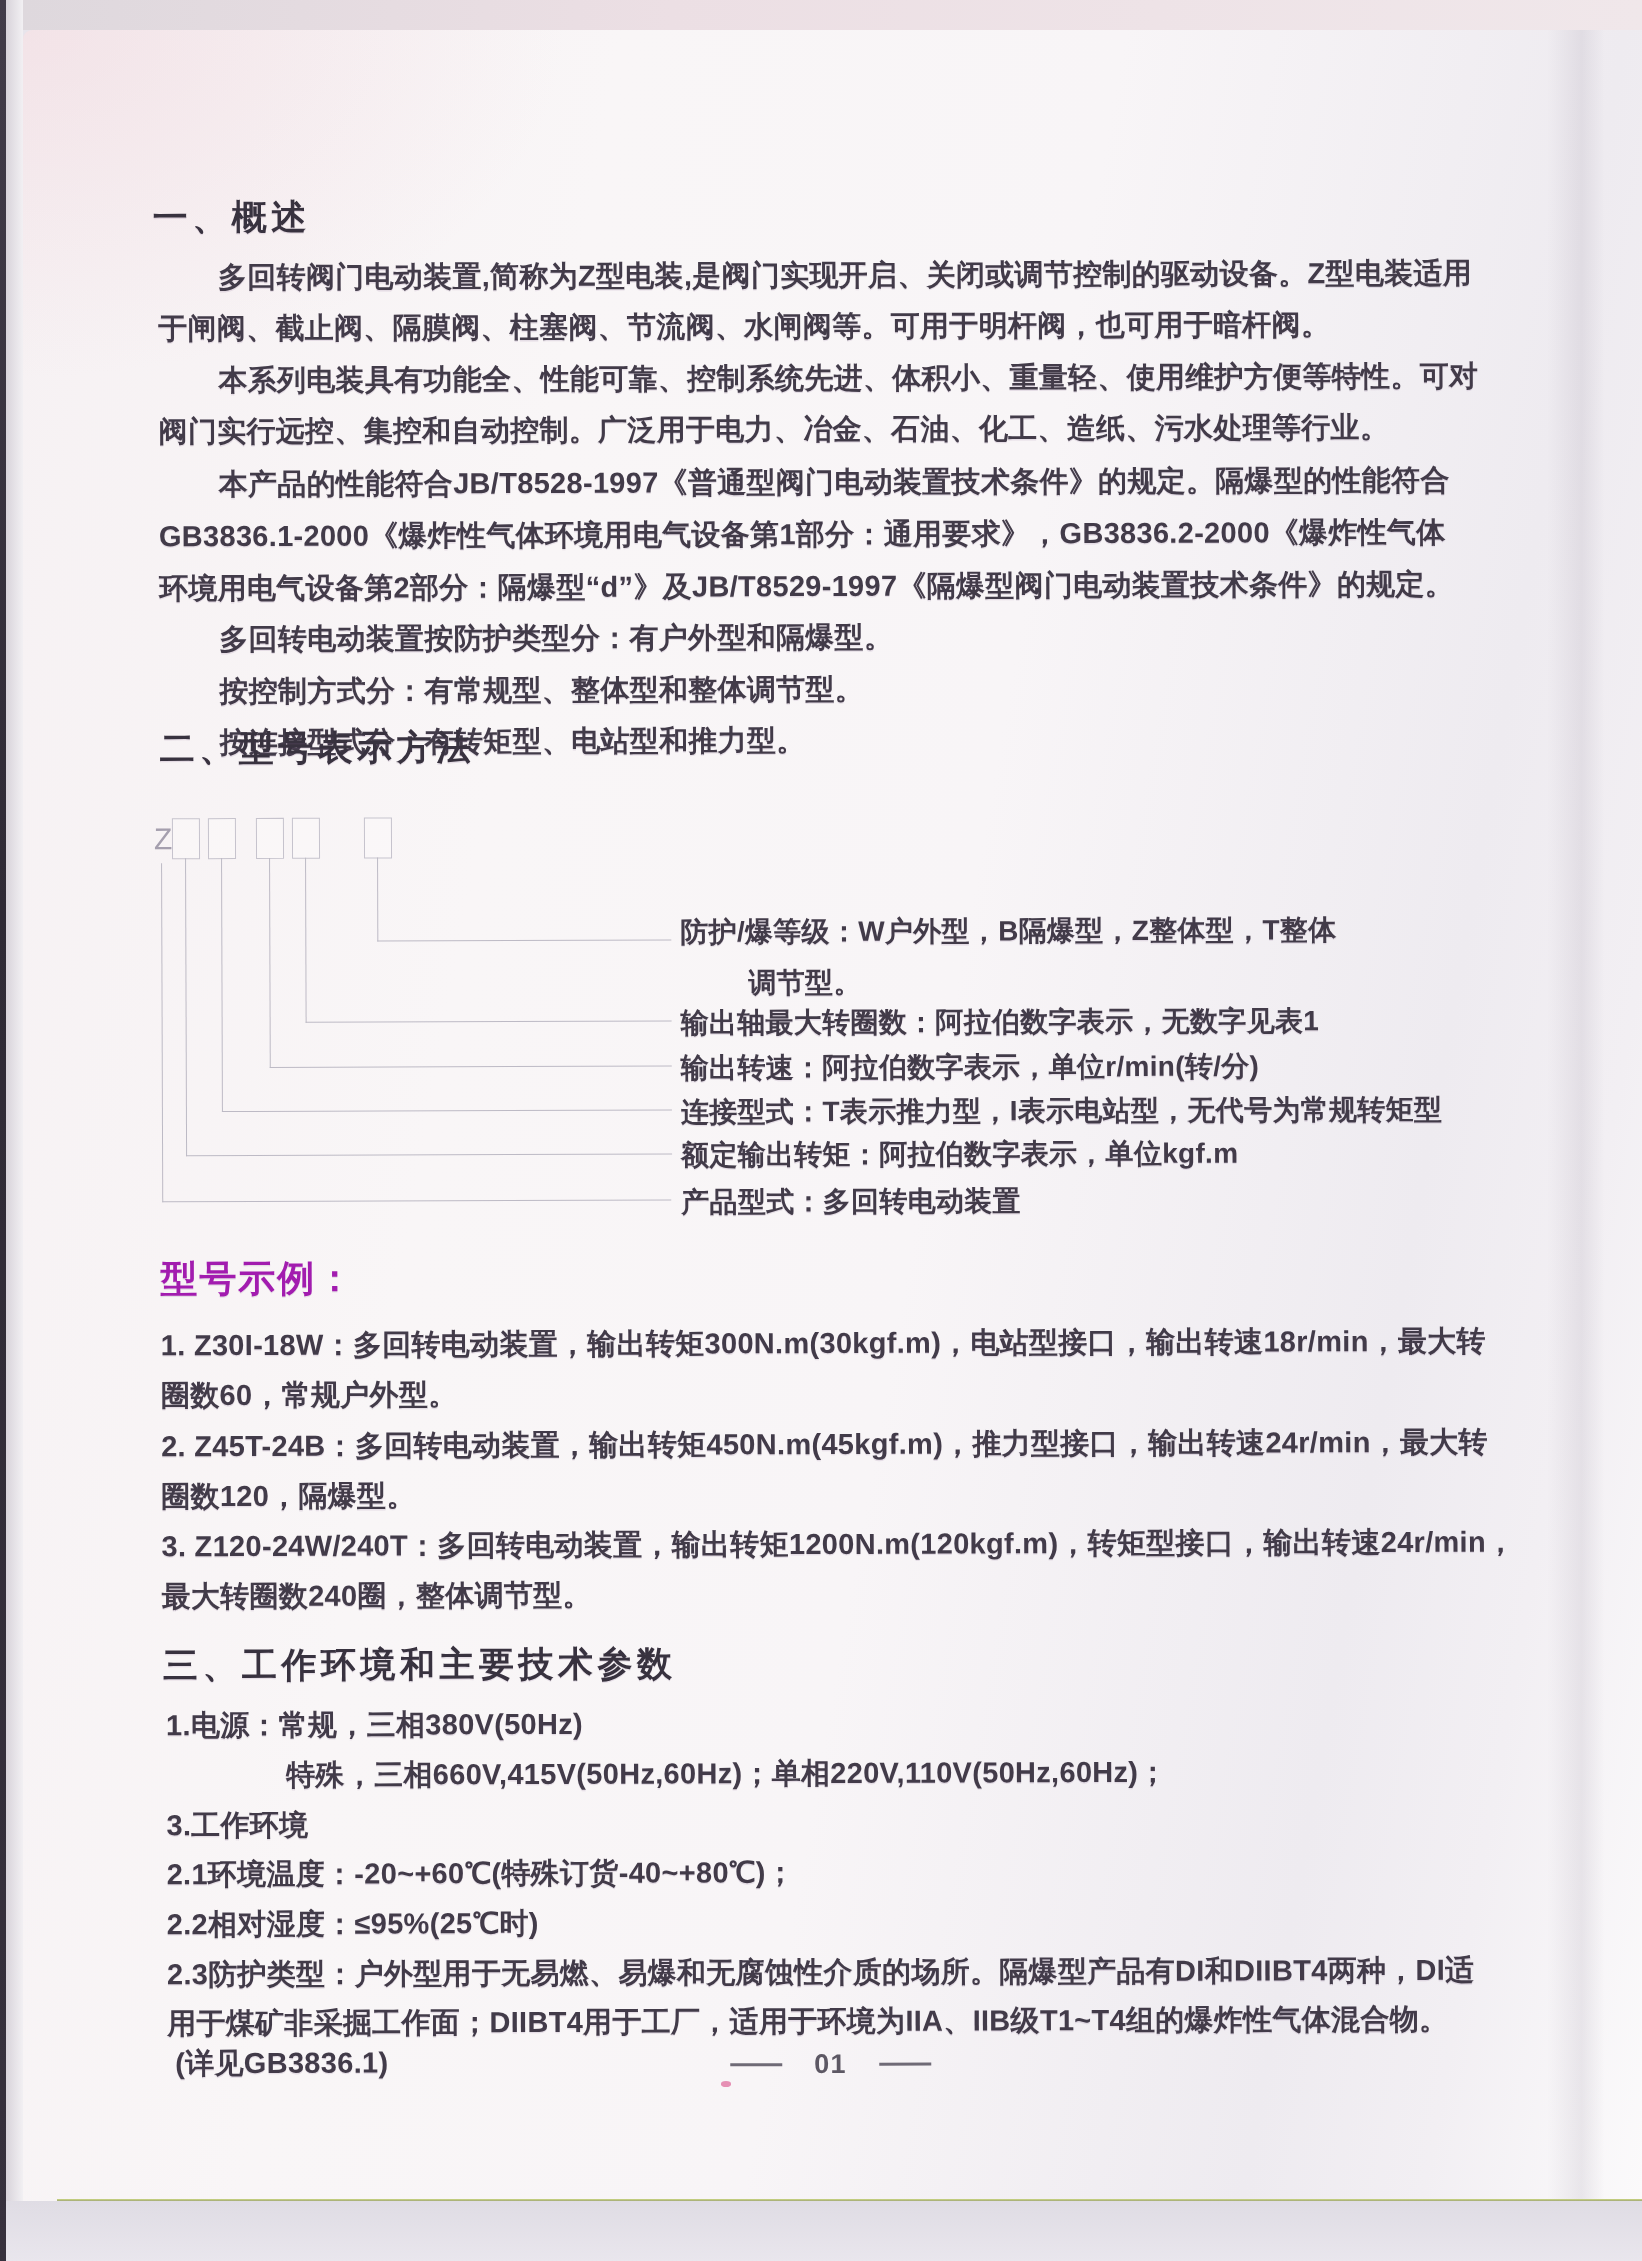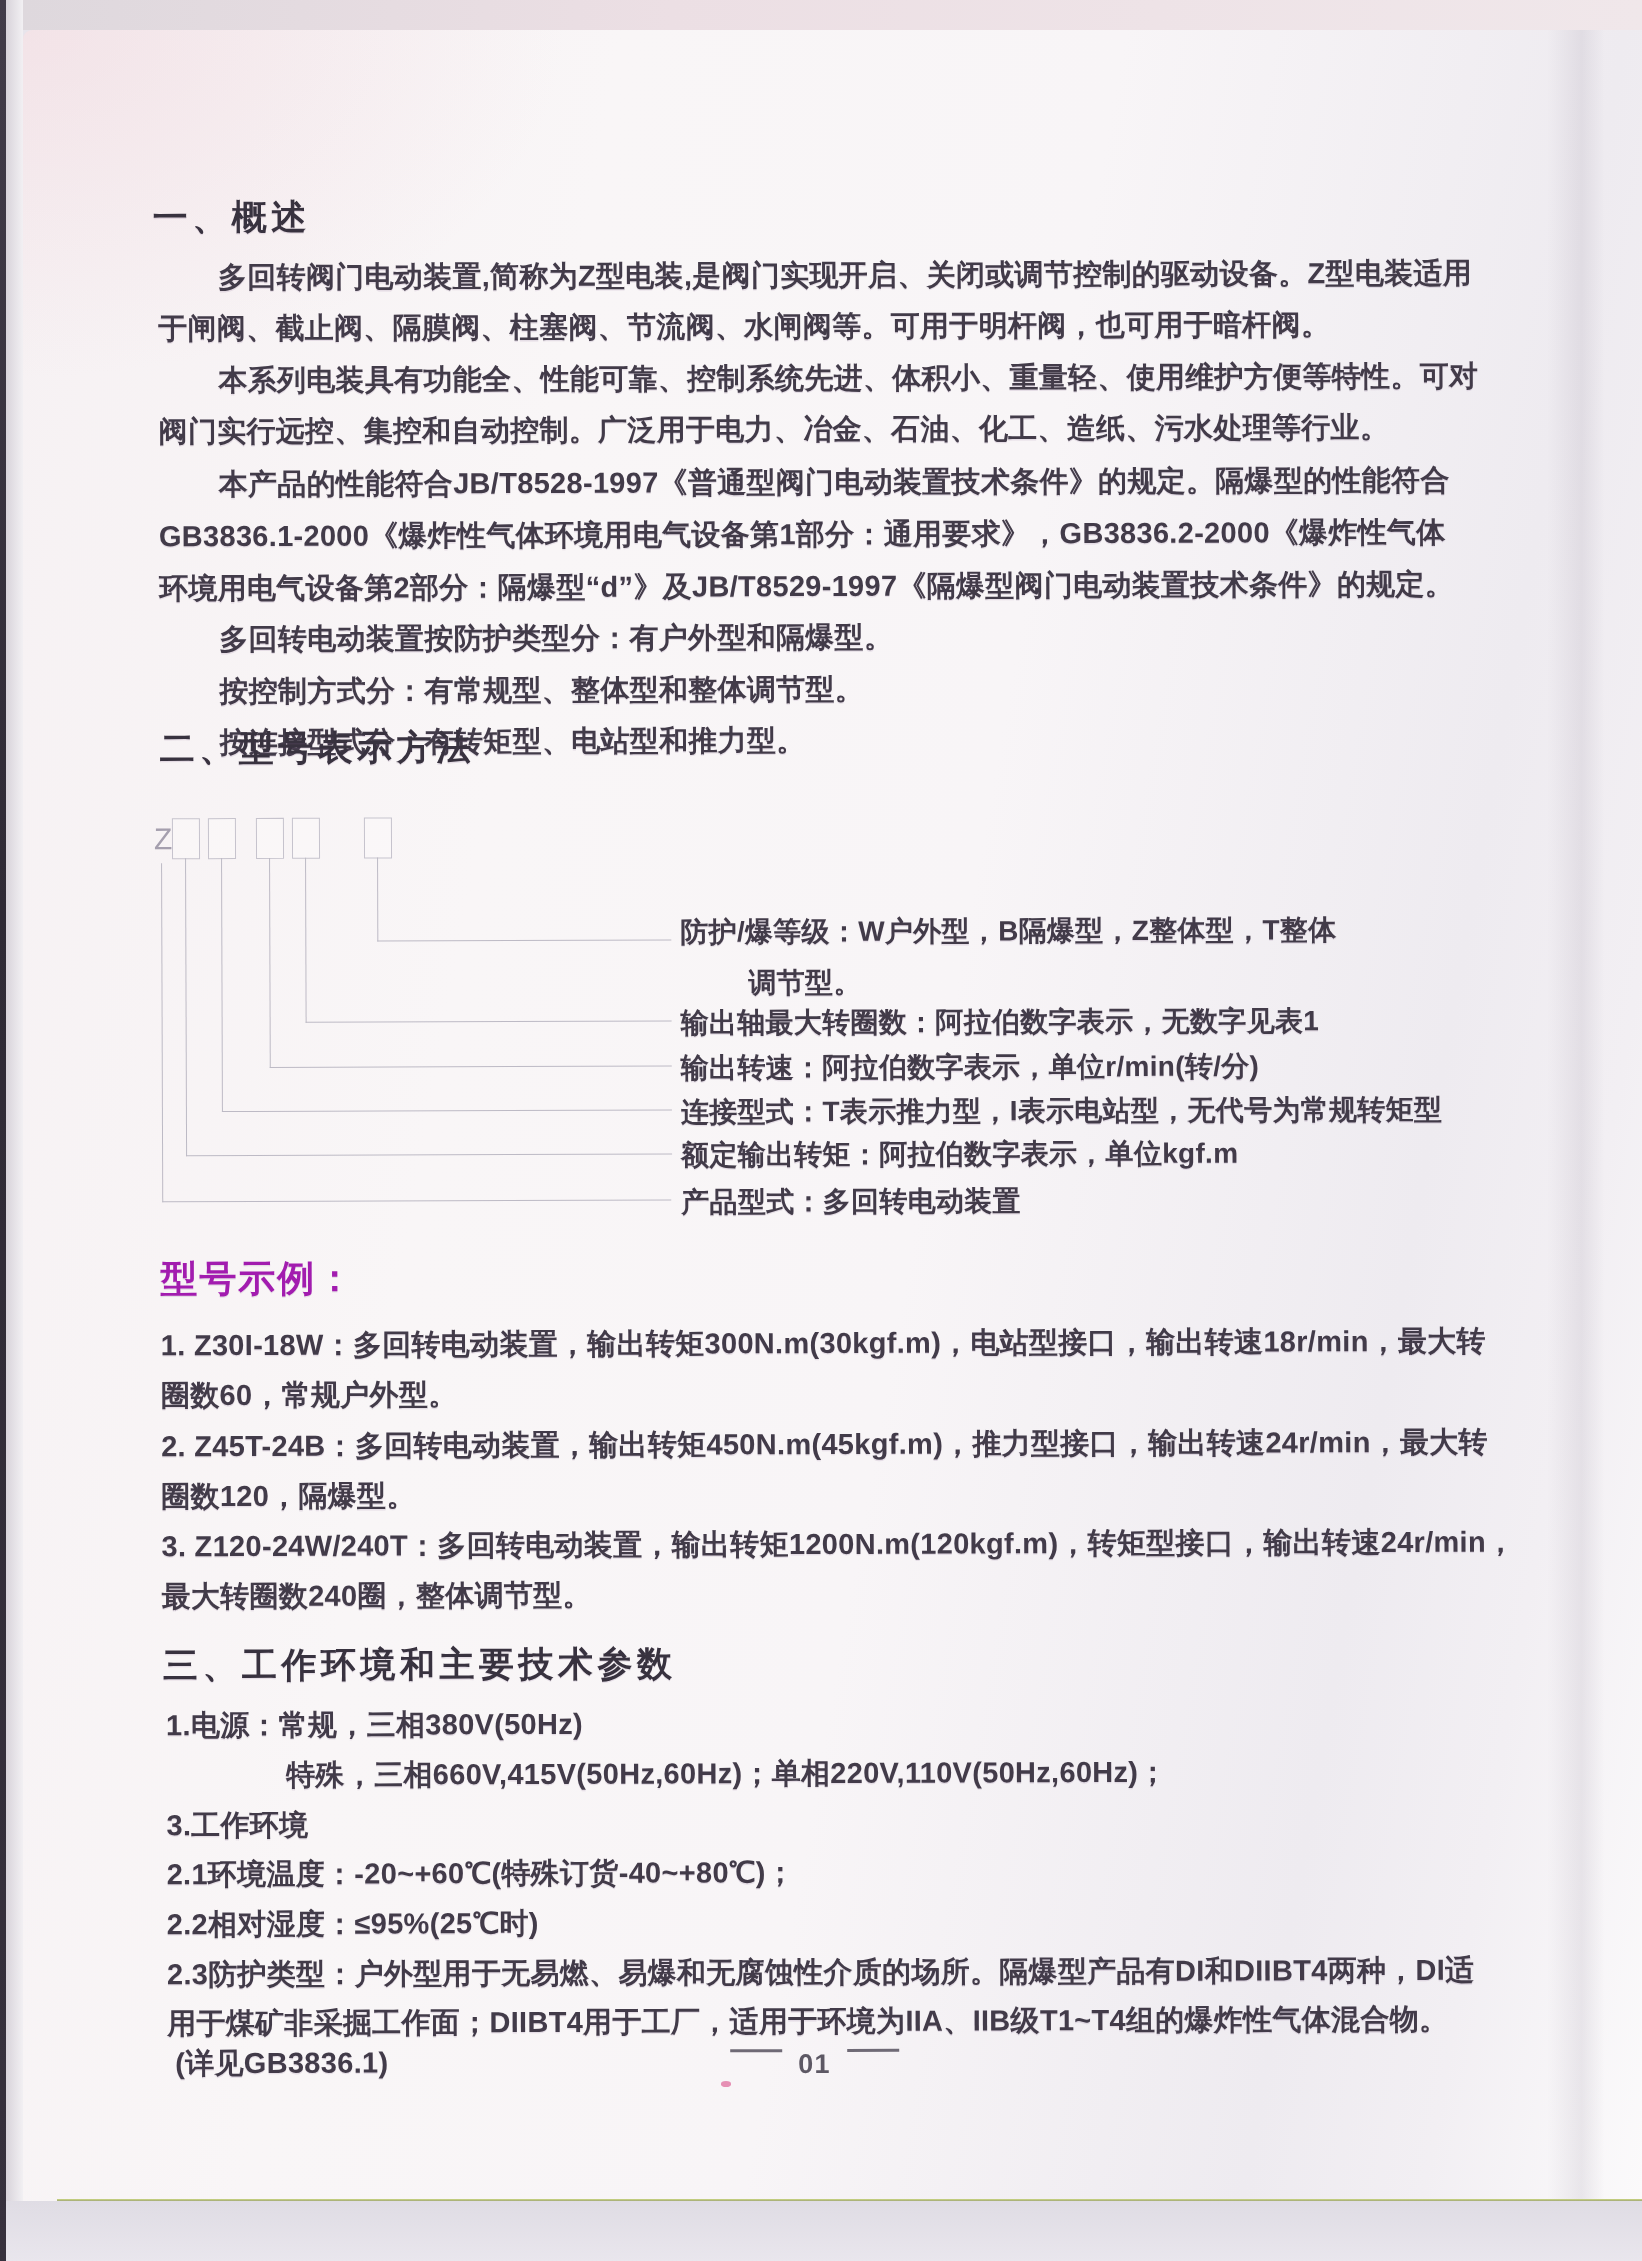--- a/index.html
+++ b/index.html
@@ -36,21 +36,21 @@
   .h2{font-size:37px;font-weight:700;letter-spacing:1.9px;color:#a21caf;}
   .lbl{font-size:28px;}
 
   
   .mbox{position:absolute;width:26px;height:39px;border:1.3px solid #c6c3cd;background:rgba(255,255,255,.25);}
   .vline{position:absolute;width:1.3px;background:#bdbac5;}
   .hline{position:absolute;height:1.3px;background:#bdbac5;}
   .zchar{position:absolute;font-size:30px;font-weight:500;color:#a59fae;letter-spacing:0;}
 
   
-  .footer{position:absolute;left:727px;top:2049px;display:flex;align-items:flex-start;gap:16px;color:#5d5864;}
+  .footer{position:absolute;left:727px;top:2049px;display:flex;align-items:center;gap:32px;color:#5d5864;}
   .dash{width:52px;height:2.6px;background:#6f6a76;}
   .pnum{font-size:27px;font-weight:600;letter-spacing:1.3px;}
 </style>
 </head>
 <body>
 
 <div class="layer edge-dark"></div>
 <div class="layer edge-light"></div>
 <div class="layer scan-top"></div>
 <div class="layer paper"></div>

